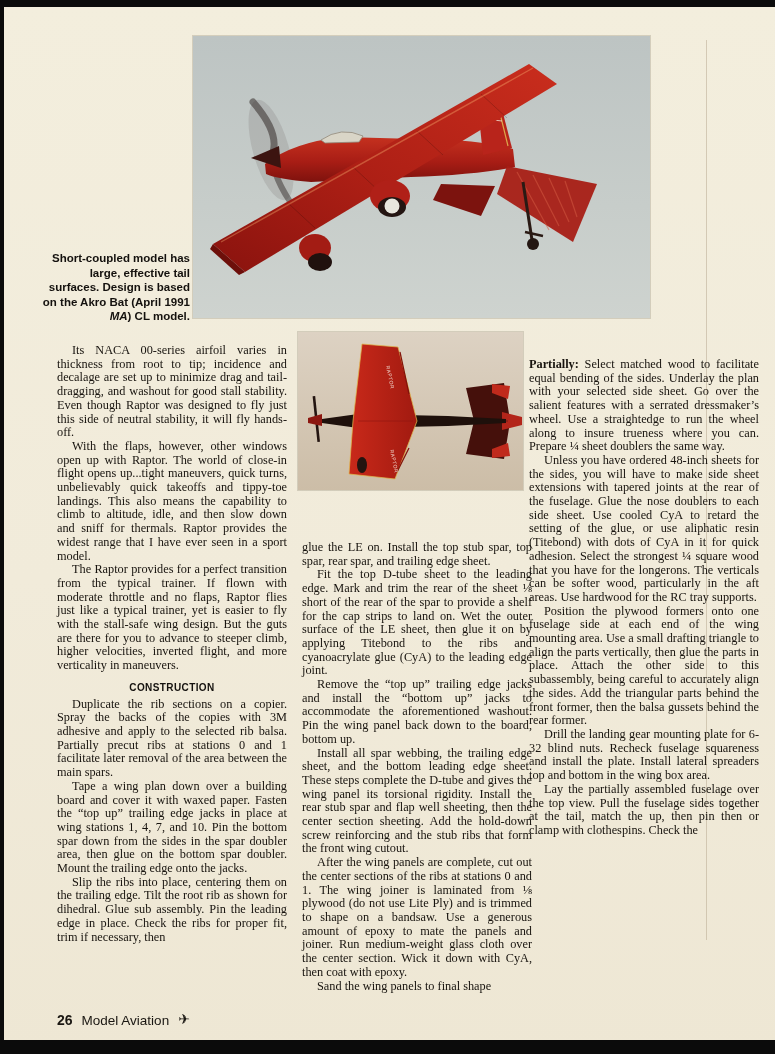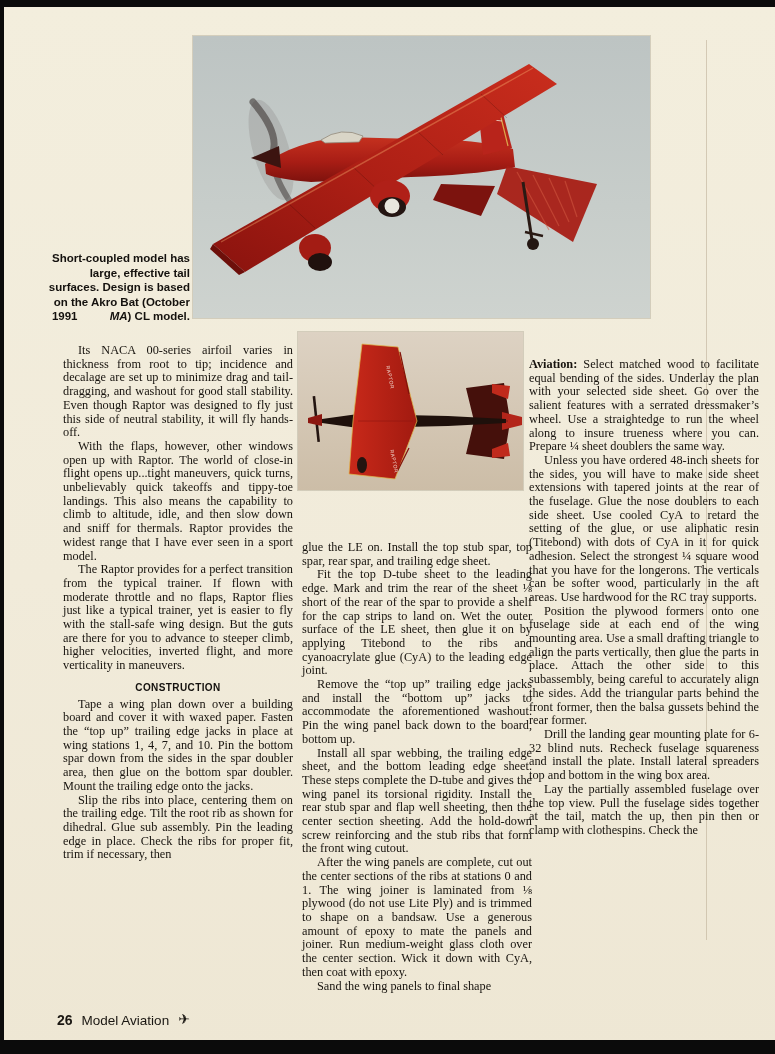--- a/index.html
+++ b/index.html
@@ -32,21 +32,21 @@
   }
   .col p{margin:0;}
   .col p.indent{text-indent:15px;}
   .col p.space-before{margin-top:14px;}
   .col p b{font-weight:bold;}
   .col-heading{
     font-family:"Liberation Sans",sans-serif;font-weight:bold;
     font-size:10px;letter-spacing:.4px;text-align:center;
     margin:8px 0 3px 0;color:#14110e;
   }
-  .col1{left:63px;top:344px;}
+  .col1{left:57px;top:344px;}
   .col2{left:302px;top:541px;}
   .col3{left:529px;top:344px;width:230px;}
 
   .footer{
     position:absolute;left:57px;top:1012px;
     font-family:"Liberation Sans",sans-serif;font-size:13.5px;color:#1a1712;
     display:flex;align-items:center;gap:9px;
   }
   .footer .num{font-weight:bold;font-size:14px;}
   .footer .plane{font-size:14px;line-height:1;transform:translateY(-1px);}
@@ -122,21 +122,21 @@
       <ellipse cx="197" cy="160" rx="20" ry="16" fill="#b02018"></ellipse>
       <ellipse cx="199" cy="171" rx="14" ry="10" fill="#241512"></ellipse>
       <circle cx="199" cy="170" r="7.5" fill="#e9e7de"></circle>
 
       <path d="M330,146 q6,38 9,58" stroke="#2a1a14" stroke-width="3" fill="none"></path>
       <circle cx="340" cy="208" r="6" fill="#241712"></circle>
       <line x1="332" y1="196" x2="350" y2="200" stroke="#2a1a14" stroke-width="2.5"></line>
     </svg>
   </div>
 
-  <div class="caption caption-top"><span>Short-coupled model has large, effective tail surfaces. Design is based on the Akro Bat (October 1991 </span><i>MA</i><span>) CL model.</span></div>
+  <div class="caption caption-top"><span>Short-coupled model has large, effective tail surfaces. Design is based on the Akro Bat (April 1991 </span><i>MA</i><span>) CL model.</span></div>
 
   <div class="photo" style="left:298px;top:332px;width:225px;height:158px;">
     <svg width="225" height="158" viewBox="0 0 225 158">
       <defs>
         <linearGradient id="tanG" x1="0" y1="0" x2="0" y2="1">
           <stop offset="0" stop-color="#ddd2c3"></stop>
             <stop offset="1" stop-color="#ccbda7"></stop>
         </linearGradient>
         <linearGradient id="wingG2" x1="0" y1="0" x2="1" y2="0">
           <stop offset="0" stop-color="#c9291a"></stop>
@@ -168,33 +168,34 @@
       <ellipse cx="64" cy="133" rx="5" ry="8" fill="#241410"></ellipse>
     </svg>
   </div>
 
 
   <div class="col col1">
       <p class="indent">Its NACA 00-series airfoil varies in thickness from root to tip; incidence and decalage are set up to minimize drag and tail-dragging, and washout for good stall stability. Even though Raptor was designed to fly just this side of neutral stability, it will fly hands-off.</p>
       <p class="indent">With the flaps, however, other windows open up with Raptor. The world of close-in flight opens up...tight maneuvers, quick turns, unbelievably quick takeoffs and tippy-toe landings. This also means the capability to climb to altitude, idle, and then slow down and sniff for thermals. Raptor provides the widest range that I have ever seen in a sport model.</p>
       <p class="indent">The Raptor provides for a perfect transition from the typical trainer. If flown with moderate throttle and no flaps, Raptor flies just like a typical trainer, yet is easier to fly with the stall-safe wing design. But the guts are there for you to advance to steeper climb, higher velocities, inverted flight, and more verticality in maneuvers.</p>
       <div class="col-heading">CONSTRUCTION</div>
+      <p class="indent">Duplicate the rib sections on a copier. Spray the backs of the copies with 3M adhesive and apply to the selected rib balsa. Partially precut ribs at stations 0 and 1 facilitate later removal of the area between the main spars.</p>
       <p class="indent">Tape a wing plan down over a building board and cover it with waxed paper. Fasten the “top up” trailing edge jacks in place at wing stations 1, 4, 7, and 10. Pin the bottom spar down from the sides in the spar doubler area, then glue on the bottom spar doubler. Mount the trailing edge onto the jacks.</p>
       <p class="indent">Slip the ribs into place, centering them on the trailing edge. Tilt the root rib as shown for dihedral. Glue sub assembly. Pin the leading edge in place. Check the ribs for proper fit, trim if necessary, then</p>
     </div>
   <div class="col col2">
       <p class="">glue the LE on. Install the top stub spar, top spar, rear spar, and trailing edge sheet.</p>
       <p class="indent">Fit the top D-tube sheet to the leading edge. Mark and trim the rear of the sheet ⅛ short of the rear of the spar to provide a shelf for the cap strips to land on. Wet the outer surface of the LE sheet, then glue it on by applying Titebond to the ribs and cyanoacrylate glue (CyA) to the leading edge joint.</p>
       <p class="indent">Remove the “top up” trailing edge jacks and install the “bottom up” jacks to accommodate the aforementioned washout. Pin the wing panel back down to the board, bottom up.</p>
       <p class="indent">Install all spar webbing, the trailing edge sheet, and the bottom leading edge sheet. These steps complete the D-tube and gives the wing panel its torsional rigidity. Install the rear stub spar and flap well sheeting, then the center section sheeting. Add the hold-down screw reinforcing and the stub ribs that form the front wing cutout.</p>
       <p class="indent">After the wing panels are complete, cut out the center sections of the ribs at stations 0 and 1. The wing joiner is laminated from ⅛ plywood (do not use Lite Ply) and is trimmed to shape on a bandsaw. Use a generous amount of epoxy to mate the panels and joiner. Run medium-weight glass cloth over the center section. Wick it down with CyA, then coat with epoxy.</p>
       <p class="indent">Sand the wing panels to final shape</p>
     </div>
   <div class="col col3">
-      <p class=" space-before"><b>Aviation: </b>Select matched wood to facilitate equal bending of the sides. Underlay the plan with your selected side sheet. Go over the salient features with a serrated dressmaker’s wheel. Use a straightedge to run the wheel along to insure trueness where you can. Prepare ¼ sheet doublers the same way.</p>
+      <p class=" space-before"><b>Partially: </b>Select matched wood to facilitate equal bending of the sides. Underlay the plan with your selected side sheet. Go over the salient features with a serrated dressmaker’s wheel. Use a straightedge to run the wheel along to insure trueness where you can. Prepare ¼ sheet doublers the same way.</p>
       <p class="indent">Unless you have ordered 48-inch sheets for the sides, you will have to make side sheet extensions with tapered joints at the rear of the fuselage. Glue the nose doublers to each side sheet. Use cooled CyA to retard the setting of the glue, or use aliphatic resin (Titebond) with dots of CyA in it for quick adhesion. Select the strongest ¼ square wood that you have for the longerons. The verticals can be softer wood, particularly in the aft areas. Use hardwood for the RC tray supports.</p>
       <p class="indent">Position the plywood formers onto one fuselage side at each end of the wing mounting area. Use a small drafting triangle to align the parts vertically, then glue the parts in place. Attach the other side to this subassembly, being careful to accurately align the sides. Add the triangular parts behind the front former, then the balsa gussets behind the rear former.</p>
       <p class="indent">Drill the landing gear mounting plate for 6-32 blind nuts. Recheck fuselage squareness and install the plate. Install lateral spreaders top and bottom in the wing box area.</p>
       <p class="indent">Lay the partially assembled fuselage over the top view. Pull the fuselage sides together at the tail, match the up, then pin then or clamp with clothespins. Check the</p>
     </div>
 
   <div class="footer">
     <span class="num">26</span>
     <span class="mag">Model Aviation</span>
     <span class="plane">✈</span>

